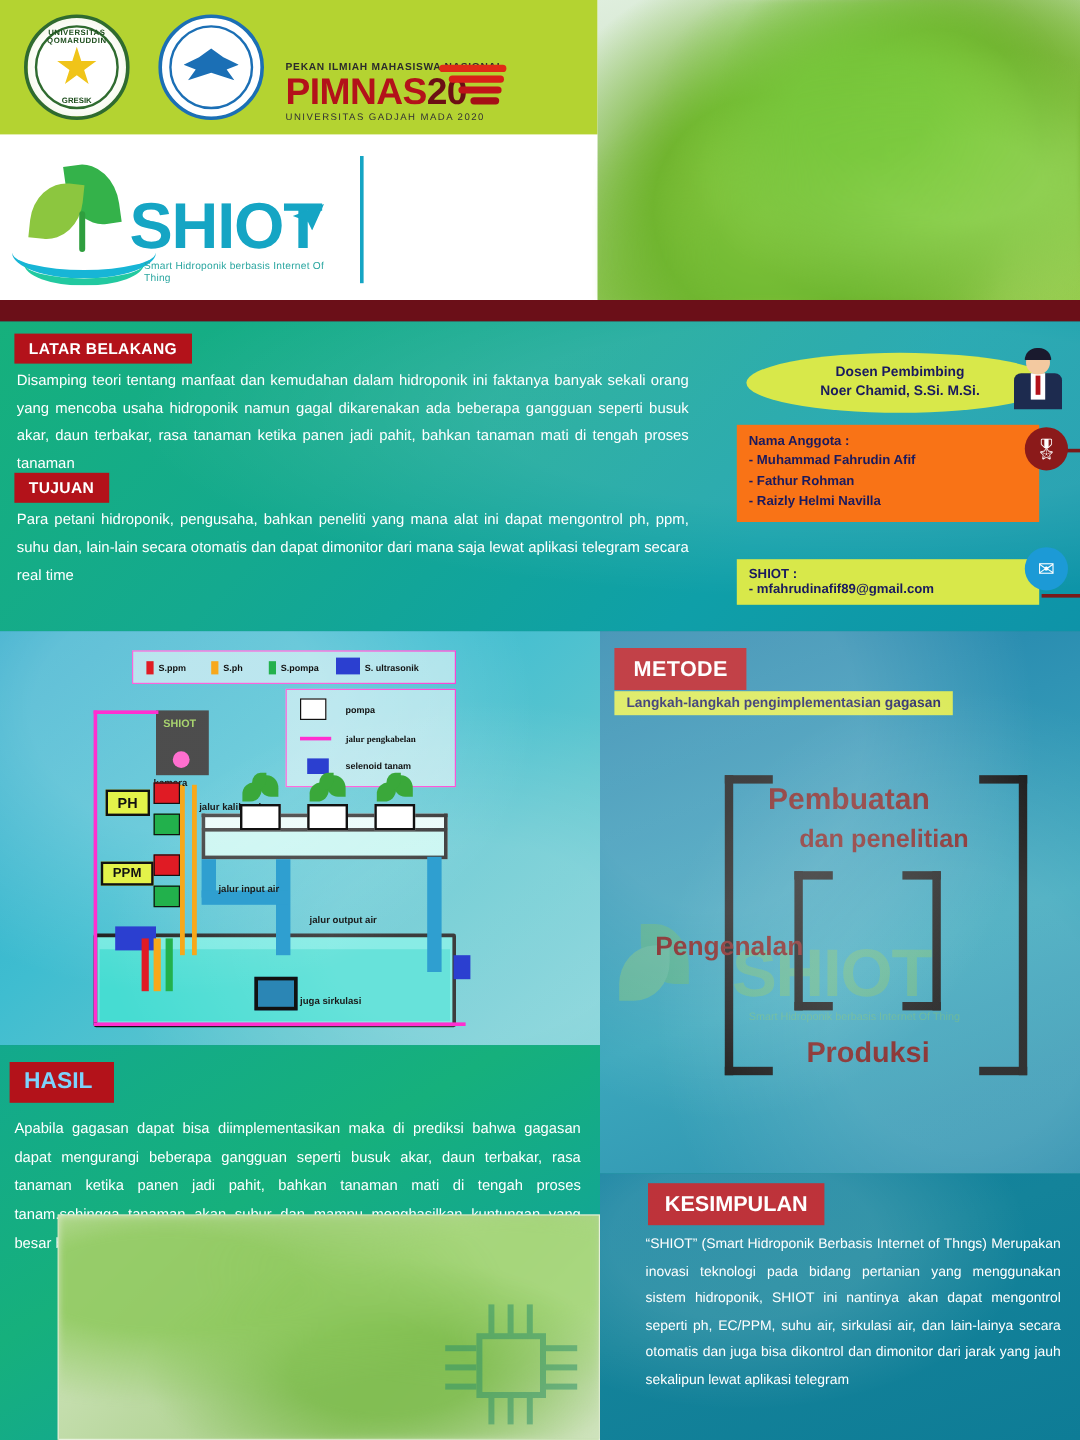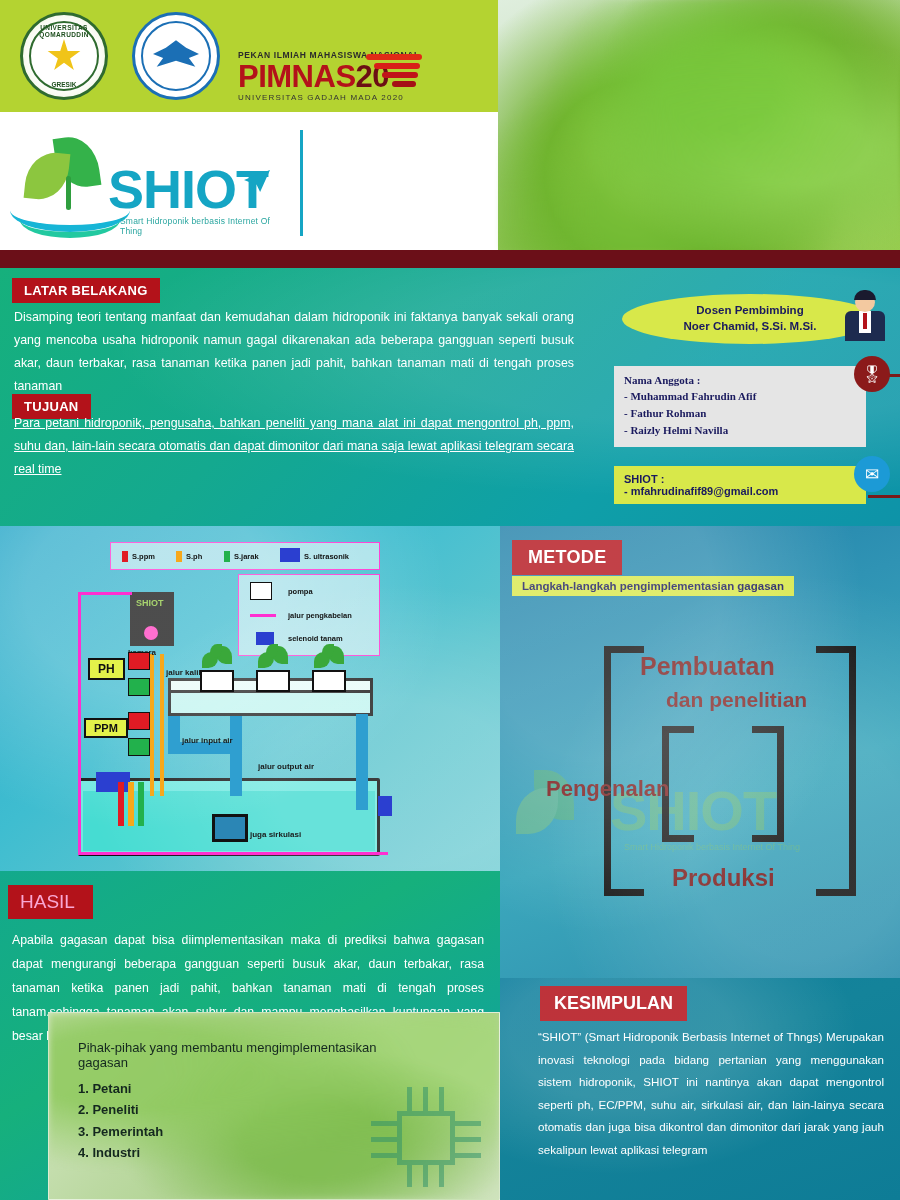--- a/index.html
+++ b/index.html
@@ -91,21 +91,21 @@
   .oval { position:absolute; left:22px; top:12px; width:256px; height:50px; background:#d8e84a; border-radius:50%;
       display:flex; flex-direction:column; align-items:center; justify-content:center; }
   .oval div { font-size:11.5px; font-weight:bold; color:#1a1a5e; line-height:1.35;}
   .person { position:absolute; right:4px; top:8px; width:46px; height:52px;}
   .person .head { position:absolute; left:13px; top:2px; width:20px; height:20px; border-radius:50%; background:#f3c9a0;}
   .person .hair { position:absolute; left:12px; top:0px; width:22px; height:10px; border-radius:11px 11px 0 0; background:#1a1a2e;}
   .person .body { position:absolute; left:3px; top:21px; width:40px; height:30px; background:#1d2b4f; border-radius:6px 6px 0 0;}
   .person .shirt { position:absolute; left:17px; top:21px; width:12px; height:22px; background:#fff;}
   .person .tie { position:absolute; left:21px; top:23px; width:4px; height:16px; background:#b3121a;}
 
-  .anggota { position:absolute; left:14px; top:84px; width:252px; background:#e5e5e5; padding:8px 10px;font-family:Liberation Serif, serif; }
+  .anggota { position:absolute; left:14px; top:72px; width:252px; background:#f97316; padding:8px 10px; }
   .anggota .t { font-size:11px; font-weight:bold; color:#1a1a5e; margin-bottom:2px;}
   .anggota .n { font-size:11px; font-weight:bold; color:#1a1a5e; line-height:1.55;}
   .kontak { position:absolute; left:14px; top:184px; width:252px; background:#d8e84a; padding:7px 10px;}
   .kontak .t { font-size:11px; font-weight:bold; color:#1a1a5e;}
   .kontak .n { font-size:11px; font-weight:bold; color:#1a1a5e;}
   .bracket { position:absolute; left:268px; top:92px; width:42px; height:124px;
       border:3px solid #7a1a1a; border-left:none; }
   .icon-circ { position:absolute; width:36px; height:36px; border-radius:50%; background:#1c9ad6;
       display:flex; align-items:center; justify-content:center; color:#fff; font-size:17px;}
   .ic1 { left:254px; top:74px; background:#8b1a1a; }
@@ -158,21 +158,21 @@
   .br { position:absolute; border:7px solid #111; }
   .br-l { left:104px; top:120px; width:40px; height:250px; border-right:none; }
   .br-r { left:316px; top:120px; width:40px; height:250px; border-left:none; }
   .br-mid-l { left:162px; top:200px; width:32px; height:116px; border-right:none;}
   .br-mid-r { left:252px; top:200px; width:32px; height:116px; border-left:none;}
   .mtext { position:absolute; font-weight:bold; color:#7a1a1a; }
 
   
   .hasil { position:absolute; left:0; top:871px; width:500px; height:329px;
       background: linear-gradient(150deg,#13a98c 0%, #16b07c 40%, #12a596 75%, #0f93a2 100%); }
-  .hasil-badge { position:absolute; left:8px; top:14px; background:#b3121a; color:#f9a8d4; font-weight:normal;
+  .hasil-badge { position:absolute; left:8px; top:14px; background:#b3121a; color:#7dd3fc; font-weight:bold;
       font-size:19px; padding:6px 18px 6px 12px;}
   .hasil-text { position:absolute; left:12px; top:58px; width:472px; color:#fff; font-size:12.3px;
       line-height:1.95; text-align:justify;}
   .photocard { position:absolute; left:48px; top:1012px; width:452px; height:188px;
       background: linear-gradient(135deg,#d8e9c8 0%, #bcd9a2 35%, #a8cf86 65%, #cfe3bd 100%);
       border:1px solid rgba(255,255,255,.4); overflow:hidden;}
   .photocard::before{content:""; position:absolute; inset:0;
       background: radial-gradient(ellipse at 20% 30%, rgba(140,200,90,.85) 0 22%, transparent 55%),
                   radial-gradient(ellipse at 60% 70%, rgba(120,185,70,.8) 0 20%, transparent 52%),
                   radial-gradient(ellipse at 85% 25%, rgba(165,215,120,.8) 0 18%, transparent 50%);
@@ -244,21 +244,21 @@
     </div>
     <div class="vdivider"></div>
   </div>
 
   <div class="maroon-bar"></div>
 
   <div class="sec1">
     <div class="badge" style="left:12px; top:10px;">LATAR BELAKANG</div>
     <div class="body-text" style="left:14px; top:38px; width:560px;">Disamping teori tentang manfaat dan kemudahan dalam hidroponik ini faktanya banyak sekali orang yang mencoba usaha hidroponik namun gagal dikarenakan ada beberapa gangguan seperti busuk akar, daun terbakar, rasa tanaman ketika panen jadi pahit, bahkan tanaman mati di tengah proses tanaman</div>
     <div class="badge" style="left:12px; top:126px;">TUJUAN</div>
-    <div class="body-text" style="left:14px; top:144px; width:560px;text-decoration:underline;">Para petani hidroponik, pengusaha, bahkan peneliti yang mana alat ini dapat mengontrol ph, ppm, suhu dan, lain-lain secara otomatis dan dapat dimonitor dari mana saja lewat aplikasi telegram secara real time</div>
+    <div class="body-text" style="left:14px; top:154px; width:560px;">Para petani hidroponik, pengusaha, bahkan peneliti yang mana alat ini dapat mengontrol ph, ppm, suhu dan, lain-lain secara otomatis dan dapat dimonitor dari mana saja lewat aplikasi telegram secara real time</div>
   </div>
 
   <div class="right-panel">
     <div class="bracket"></div>
     <div class="oval">
       <div>Dosen Pembimbing</div>
       <div>Noer Chamid, S.Si. M.Si.</div>
     </div>
     <div class="person">
       <div class="body"></div>
@@ -283,29 +283,29 @@
     <div class="icon-circ ic2">✉</div>
   </div>
 
   <div class="diagram">
     <div class="legend"></div>
     <div class="sw" style="left:122px; top:25px; width:6px; height:11px; background:#e01b24; z-index:4;"></div>
     <div class="lg-item" style="left:132px; top:26px; z-index:4;">S.ppm</div>
     <div class="sw" style="left:176px; top:25px; width:6px; height:11px; background:#f7a81b; z-index:4;"></div>
     <div class="lg-item" style="left:186px; top:26px; z-index:4;">S.ph</div>
     <div class="sw" style="left:224px; top:25px; width:6px; height:11px; background:#22b14c; z-index:4;"></div>
-    <div class="lg-item" style="left:234px; top:26px; z-index:4;">S.jarak</div>
+    <div class="lg-item" style="left:234px; top:26px; z-index:4;">S.pompa</div>
     <div class="sw" style="left:280px; top:22px; width:20px; height:14px; background:#2b3fd0; z-index:4;"></div>
     <div class="lg-item" style="left:304px; top:26px; z-index:4;">S. ultrasonik</div>
 
     <div class="legend2"></div>
     <div class="pmbox" style="left:250px; top:56px; z-index:4; background:#fff;"></div>
     <div class="lg-item" style="left:288px; top:61px; z-index:4;">pompa</div>
     <div class="magenta-line" style="left:250px; top:88px; width:26px; height:3px; z-index:4;"></div>
-    <div class="lg-item" style="left:288px; top:85px; z-index:4;">jalur pengkabelan</div>
+    <div class="lg-item" style="left:288px; top:85px; z-index:4;font-family:Liberation Serif, serif;">jalur pengkabelan</div>
     <div class="sw" style="left:256px; top:106px; width:18px; height:13px; background:#2b3fd0; z-index:4;"></div>
     <div class="lg-item" style="left:288px; top:108px; z-index:4;">selenoid tanam</div>
 
     <div class="camera">
       <div class="lg">SHIOT</div>
       <div class="lens"></div>
     </div>
     <div class="lbl" style="left:128px; top:122px; z-index:4;">kamera</div>
     <div class="lbl" style="left:166px; top:142px; z-index:4;">jalur kalibrasi</div>
     <div class="lbl" style="left:182px; top:210px; z-index:4;">jalur input air</div>
@@ -399,28 +399,19 @@
       <i style="left:84px; top:66px; width:26px; height:5px;"></i>
       <i style="left:36px; top:0px; width:5px; height:26px;"></i>
       <i style="left:52px; top:0px; width:5px; height:26px;"></i>
       <i style="left:68px; top:0px; width:5px; height:26px;"></i>
       <i style="left:36px; top:76px; width:5px; height:24px;"></i>
       <i style="left:52px; top:76px; width:5px; height:24px;"></i>
       <i style="left:68px; top:76px; width:5px; height:24px;"></i>
     </div>
   </div>
 
-  <div class="pihak">
-    <div class="h">Pihak-pihak yang membantu mengimplementasikan gagasan</div>
-    <ul>
-      <li>1. Petani</li>
-      <li>2. Peneliti</li>
-      <li>3. Pemerintah</li>
-      <li>4. Industri</li>
-    </ul>
-  </div>
 
   <div class="kesim">
     <div class="kesim-badge">KESIMPULAN</div>
     <div class="kesim-text">“SHIOT” (Smart Hidroponik Berbasis Internet of Thngs) Merupakan inovasi teknologi pada bidang pertanian yang menggunakan sistem hidroponik, SHIOT ini nantinya akan dapat mengontrol  seperti ph, EC/PPM, suhu air, sirkulasi air, dan lain-lainya secara otomatis dan juga bisa dikontrol dan dimonitor dari jarak yang jauh sekalipun lewat aplikasi telegram</div>
   </div>
 
 </div>
 
 </body></html>

